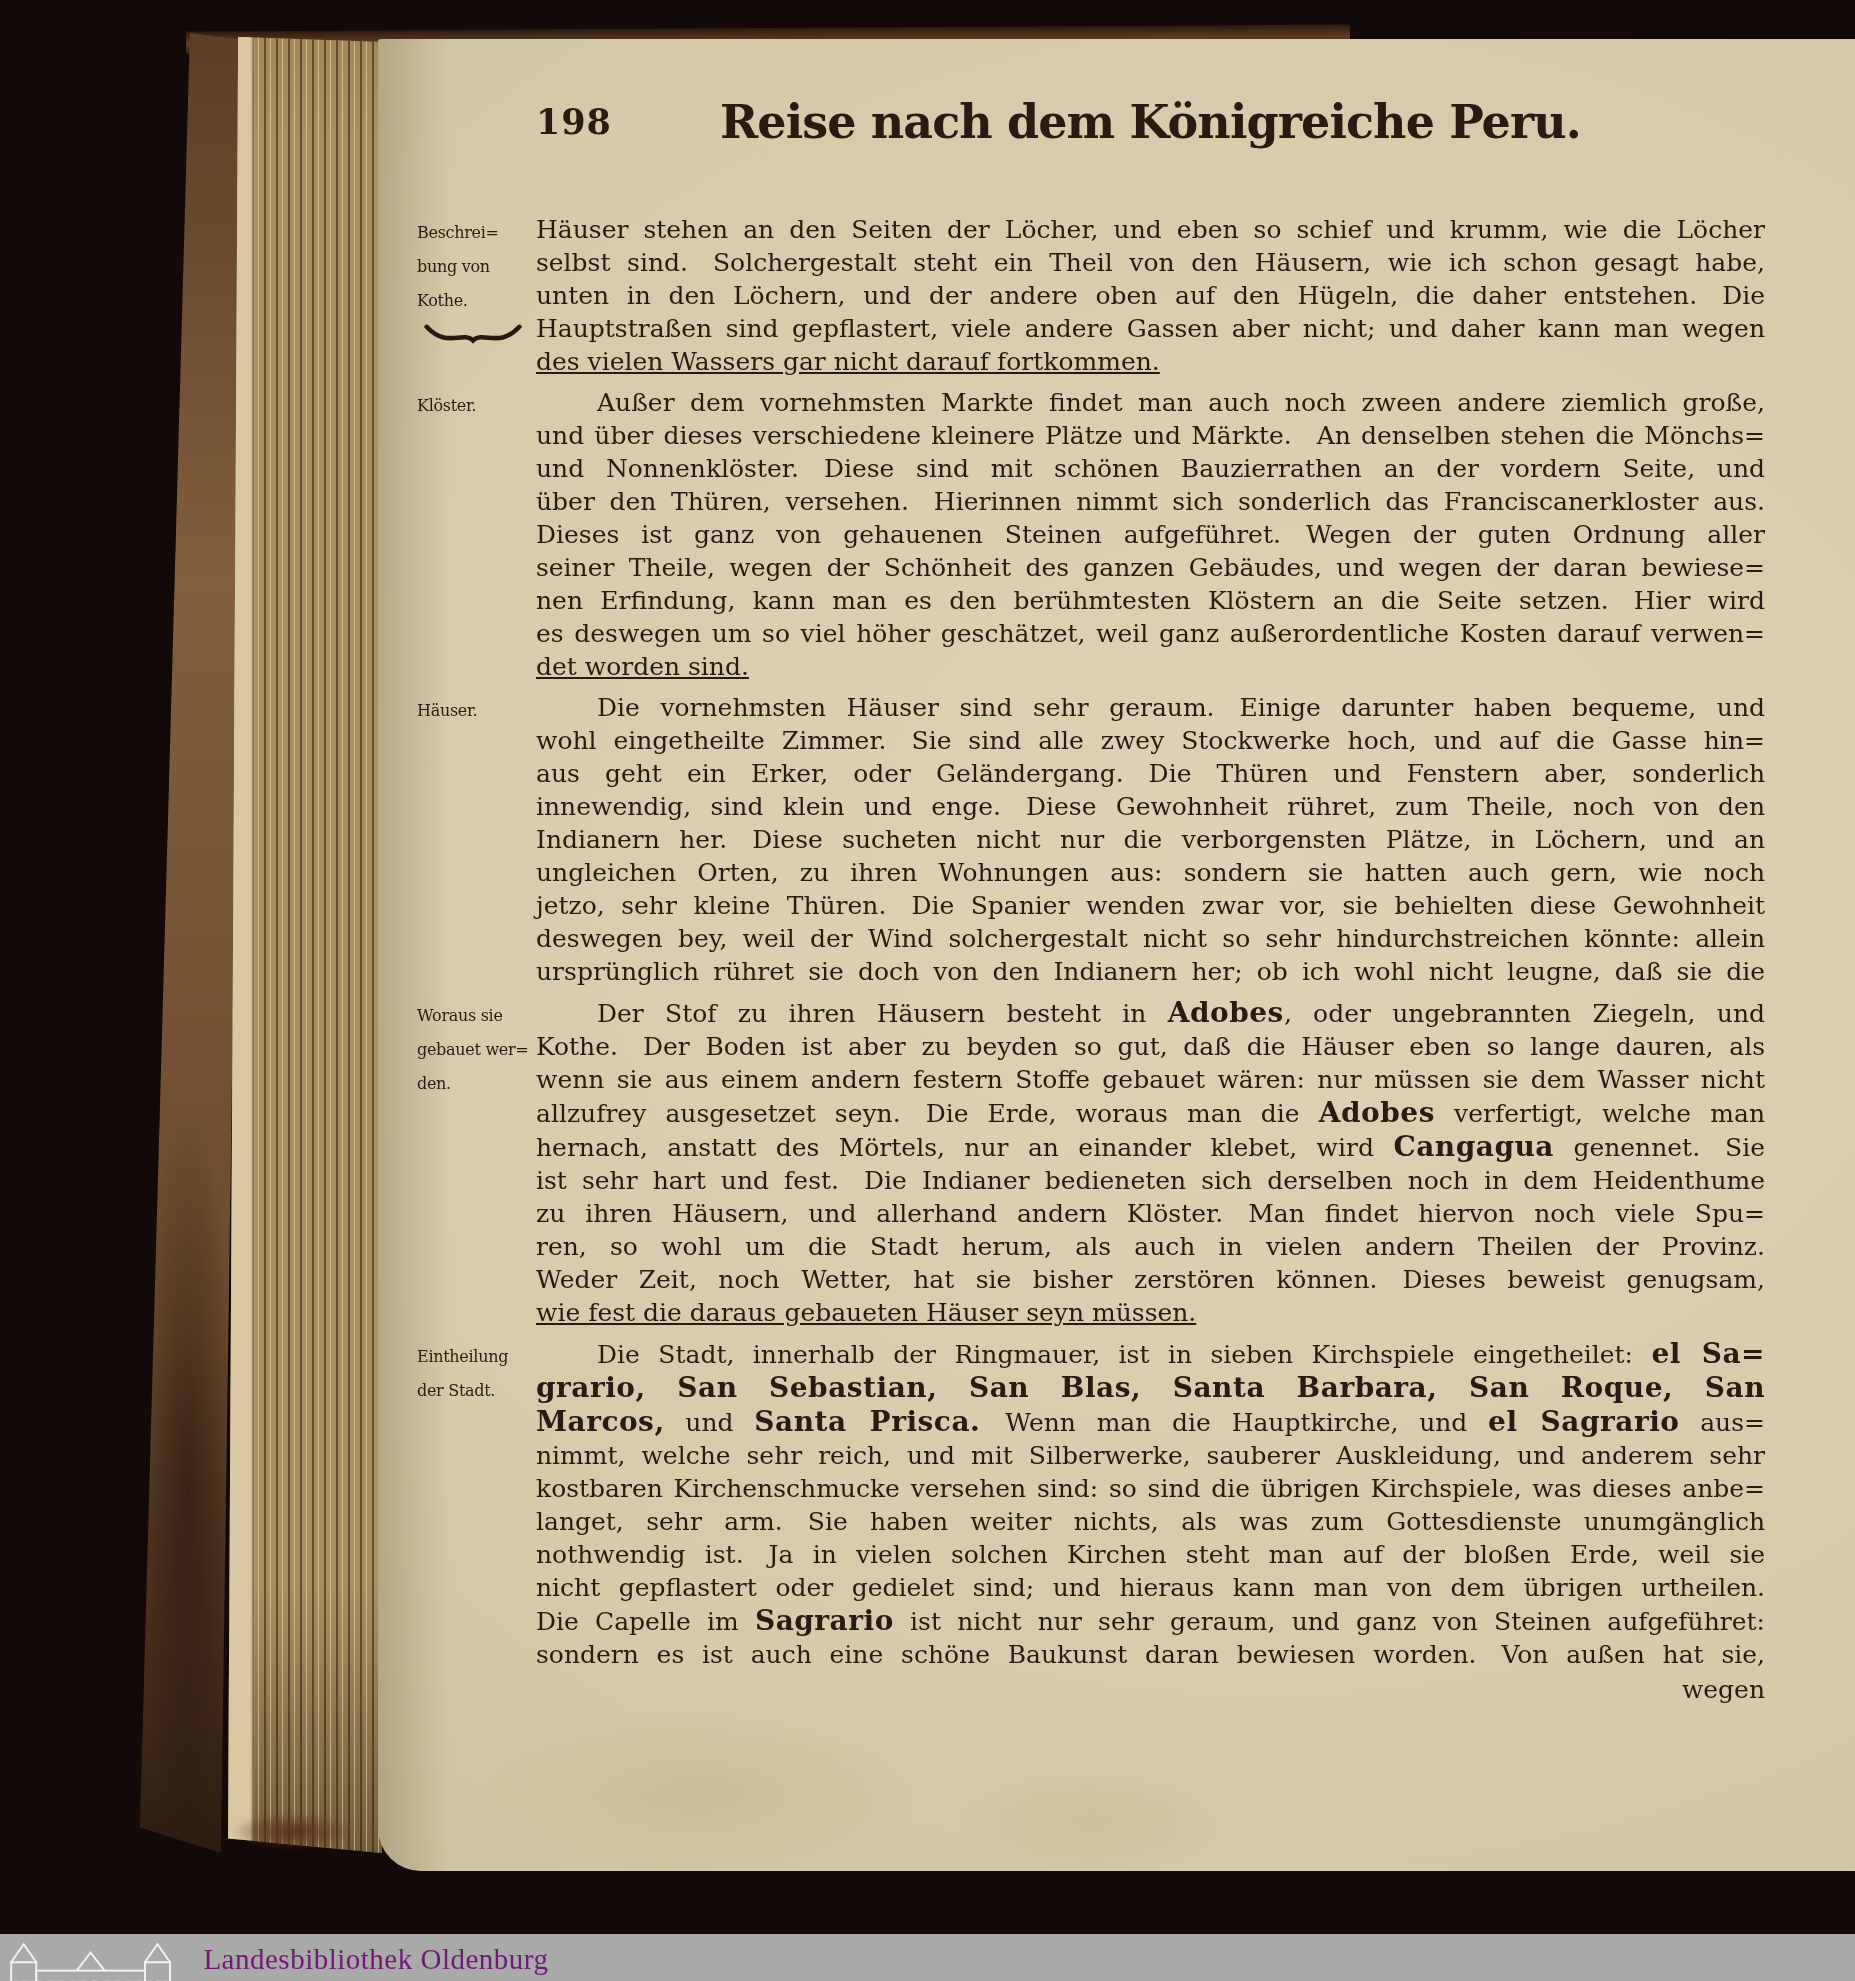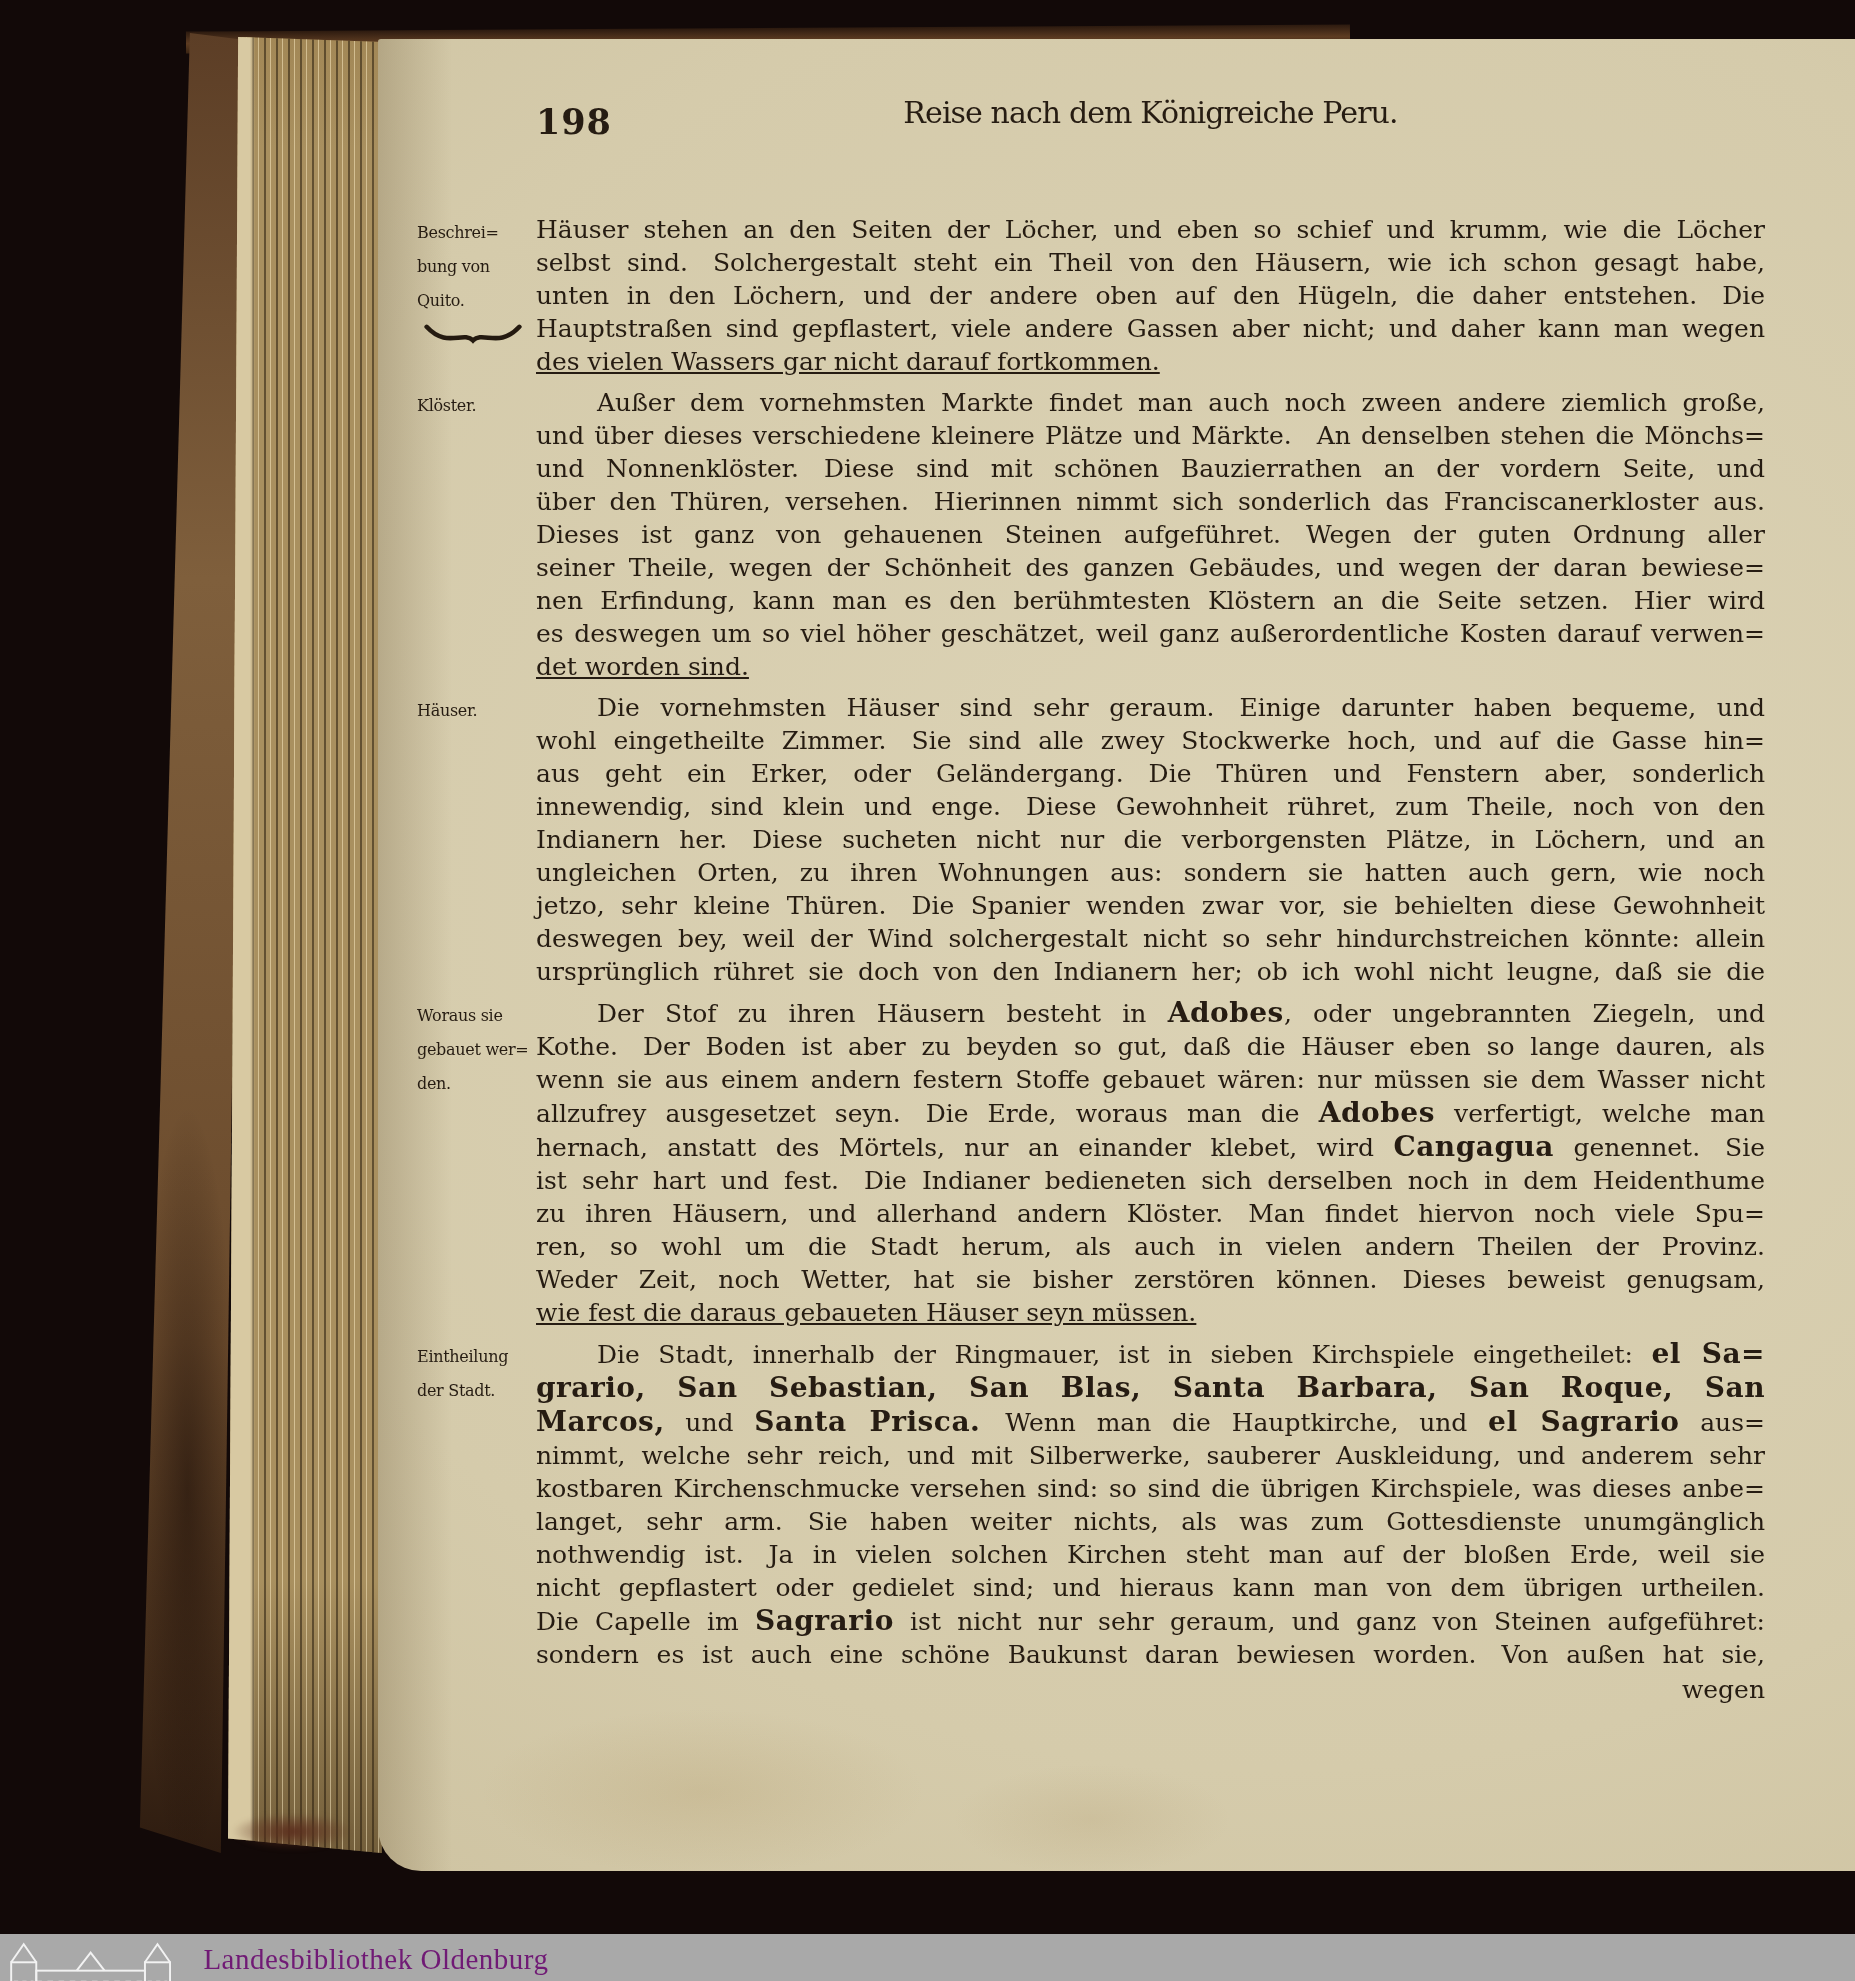--- a/index.html
+++ b/index.html
@@ -66,21 +66,21 @@
   .page-header{
     position:relative;
     margin:56px 88px 0 158px;width:1229px;height:50px;
   }
   .page-number{
     position:absolute;left:0;top:5.6px;
     font-size:35px;font-weight:bold;letter-spacing:0.9px;
   }
   .header-title{
     text-align:center;
-    font-size:30px;font-weight:normal;letter-spacing:-0.9px;
+    font-size:46px;font-weight:bold;letter-spacing:-0.9px;
   }
   
   .text-col{
     margin:68px 88px 0 158px;width:1229px;
     font-size:25px;line-height:33px;
   }
   .paragraph{position:relative;}
   .paragraph + .paragraph{margin-top:8px;}
   .margin-note{
     position:absolute;left:-119px;top:2.8px;width:115px;
@@ -129,21 +129,21 @@
   <div class="page-header">
     <div class="page-number">198</div>
     <div class="header-title">Reise nach dem Königreiche Peru.</div>
   </div>
 
   <div class="text-col" id="paragraphs">
       <div class="paragraph">
         <div class="margin-note">
           <div>Beschrei=</div>
           <div>bung von</div>
-          <div>Quito.</div>
+          <div>Kothe.</div>
   <svg class="flourish" width="100" height="28" viewBox="0 0 110 30" fill="none">
     <path d="M4 6 C 26 30, 44 10, 55 21 C 66 10, 84 30, 106 6" stroke="#241a10" stroke-width="5" stroke-linecap="round"></path>
   </svg>
 </div>
         <div class="text-line"><span>Häuser stehen an den Seiten der Löcher, und eben so schief und krumm, wie die Löcher</span></div>
         <div class="text-line"><span>selbst sind. Solchergestalt steht ein Theil von den Häusern, wie ich schon gesagt habe,</span></div>
         <div class="text-line"><span>unten in den Löchern, und der andere oben auf den Hügeln, die daher entstehen. Die</span></div>
         <div class="text-line"><span>Hauptstraßen sind gepflastert, viele andere Gassen aber nicht; und daher kann man wegen</span></div>
         <div class="text-line line-end"><span>des vielen Wassers gar nicht darauf fortkommen.</span></div>
       </div>

